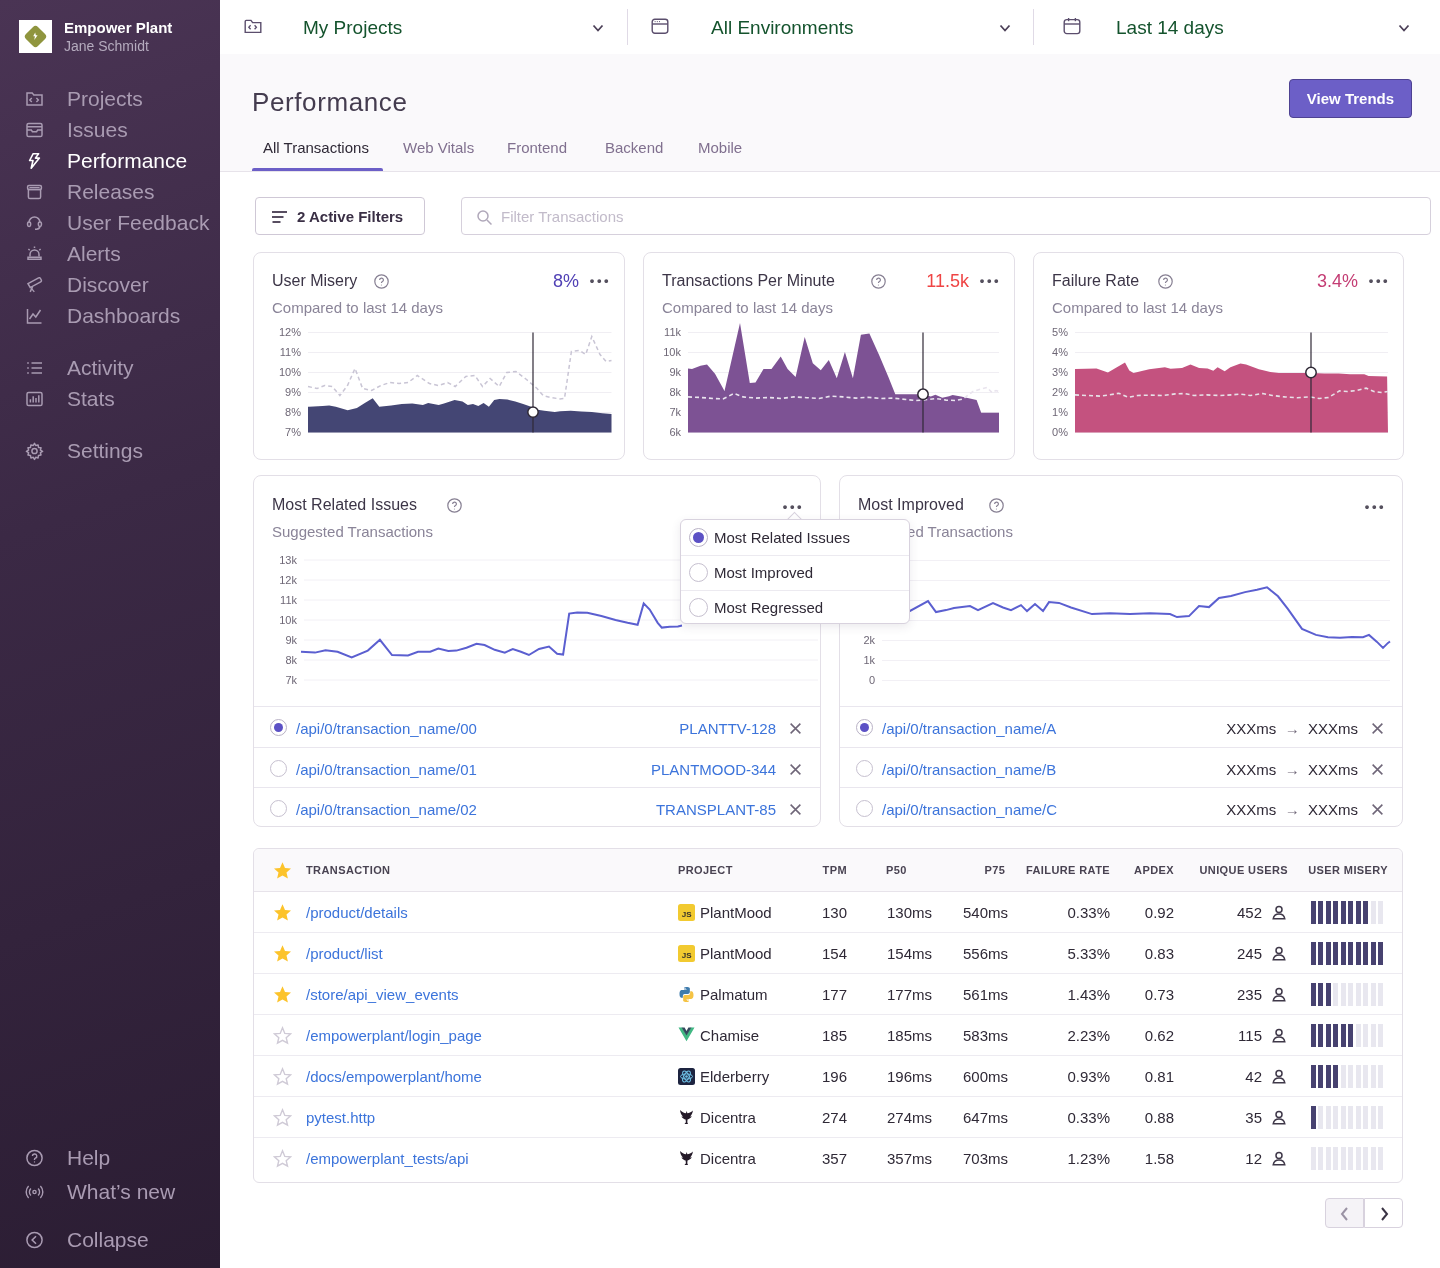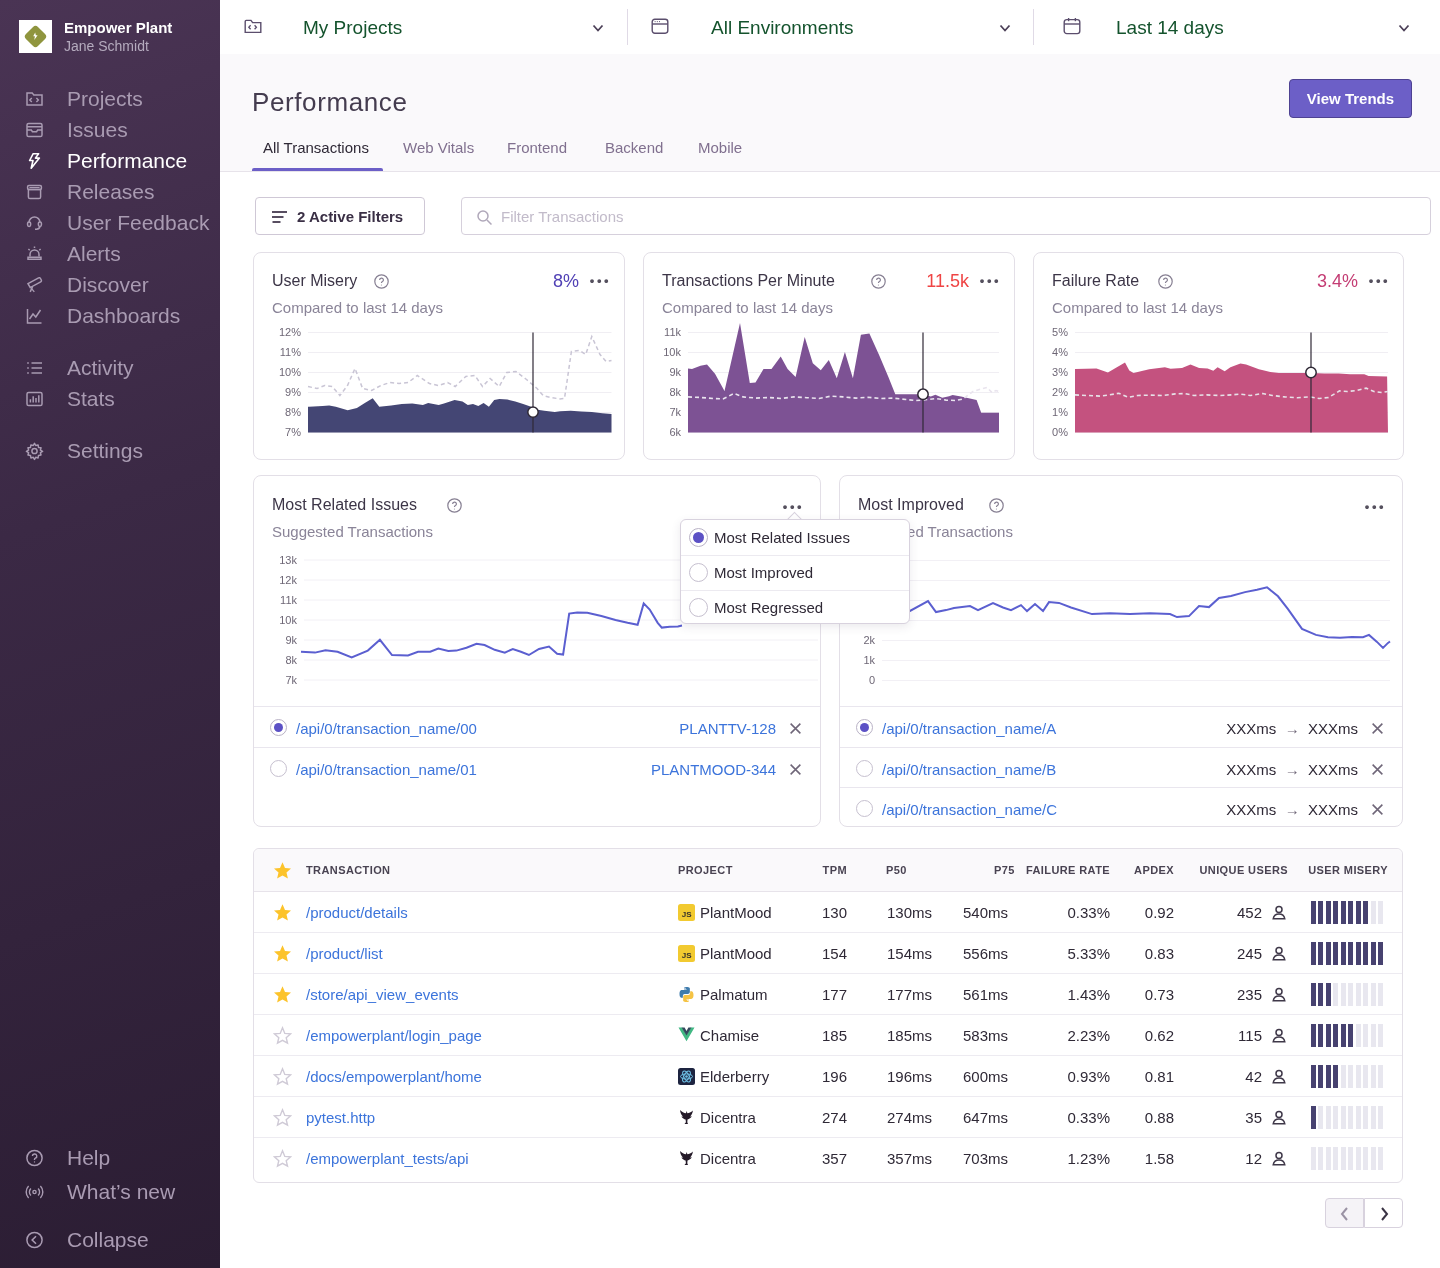--- a/index.html
+++ b/index.html
@@ -410,20 +410,28 @@
         </svg>
     </div>
     <div class="lrow" style="left:0;top:271px;width:566px;height:40px">
       <div class="radio" style="left:16px;top:12px"></div>
       <div class="link" style="position:absolute;left:42px;top:13px">/api/0/transaction_name/01</div>
       <div class="link" style="position:absolute;right:44px;top:13px">PLANTMOOD-344</div>
       <svg class="xic" style="right:18px;top:15px" viewBox="0 0 12 12" stroke="#6f6678" stroke-width="1.4">
           <path d="M1.5 1.5 L10.5 10.5 M10.5 1.5 L1.5 10.5"></path>
         </svg>
     </div>
+    <div class="lrow" style="left:0;top:311px;width:566px;height:40px">
+      <div class="radio" style="left:16px;top:12px"></div>
+      <div class="link" style="position:absolute;left:42px;top:13px">/api/0/transaction_name/02</div>
+      <div class="link" style="position:absolute;right:44px;top:13px">TRANSPLANT-85</div>
+      <svg class="xic" style="right:18px;top:15px" viewBox="0 0 12 12" stroke="#6f6678" stroke-width="1.4">
+          <path d="M1.5 1.5 L10.5 10.5 M10.5 1.5 L1.5 10.5"></path>
+        </svg>
+    </div>
   </div>
 
   <div class="card" style="left:839px;top:475px;width:564px;height:352px">
     <div class="ctitle" style="left:18px;top:20px">Most Improved</div>
     <svg class="qm" style="left:149px;top:22px" viewBox="0 0 15 15" fill="none" stroke="#867f92" stroke-width="1.2">
         <circle cx="7.5" cy="7.5" r="6.7"></circle>
         <path d="M5.6 5.9 a1.9 1.9 0 1 1 2.6 1.8 c-0.5 0.2 -0.7 0.5 -0.7 1.0 v0.4"></path>
         <circle cx="7.4" cy="10.9" r="0.5" fill="#867f92" stroke="none"></circle>
       </svg>
     <div class="dots" style="right:16px;top:23px">•••</div>
@@ -493,21 +501,21 @@
 
   <div id="table" class="abs">
     <div id="thead">
       <svg style="position:absolute;left:19px;top:12px" width="19" height="19" viewBox="0 0 19 19">
           <path d="M9.5 1.2 L12 7 L18 7.6 L13.5 11.6 L14.9 17.5 L9.5 14.4 L4.1 17.5 L5.5 11.6 L1 7.6 L7 7 Z" fill="#fcc32b"></path>
         </svg>
       <div class="th" style="left:52px">TRANSACTION</div>
       <div class="th" style="left:424px">PROJECT</div>
       <div class="th" style="left:547px;width:46px;text-align:right">TPM</div>
       <div class="th" style="left:632px;width:46px;text-align:left">P50</div>
-      <div class="th" style="left:740px;width:46px;text-align:left">P75</div>
+      <div class="th" style="left:718px;width:46px;text-align:center">P75</div>
       <div class="th" style="left:770px;width:86px;text-align:right">FAILURE RATE</div>
       <div class="th" style="left:874px;width:46px;text-align:right">APDEX</div>
       <div class="th" style="left:934px;width:100px;text-align:right;white-space:nowrap">UNIQUE USERS</div>
       <div class="th" style="left:1034px;width:100px;text-align:right;white-space:nowrap">USER MISERY</div>
     </div>
     <div class="trow" style="top:43px">
       <span style="position:absolute;left:19px;top:11px"><svg width="19" height="19" viewBox="0 0 19 19">
             <path d="M9.5 1.2 L12 7 L18 7.6 L13.5 11.6 L14.9 17.5 L9.5 14.4 L4.1 17.5 L5.5 11.6 L1 7.6 L7 7 Z" fill="#fcc32b"></path>
           </svg></span>
       <div class="td link" style="left:52px">/product/details</div>

